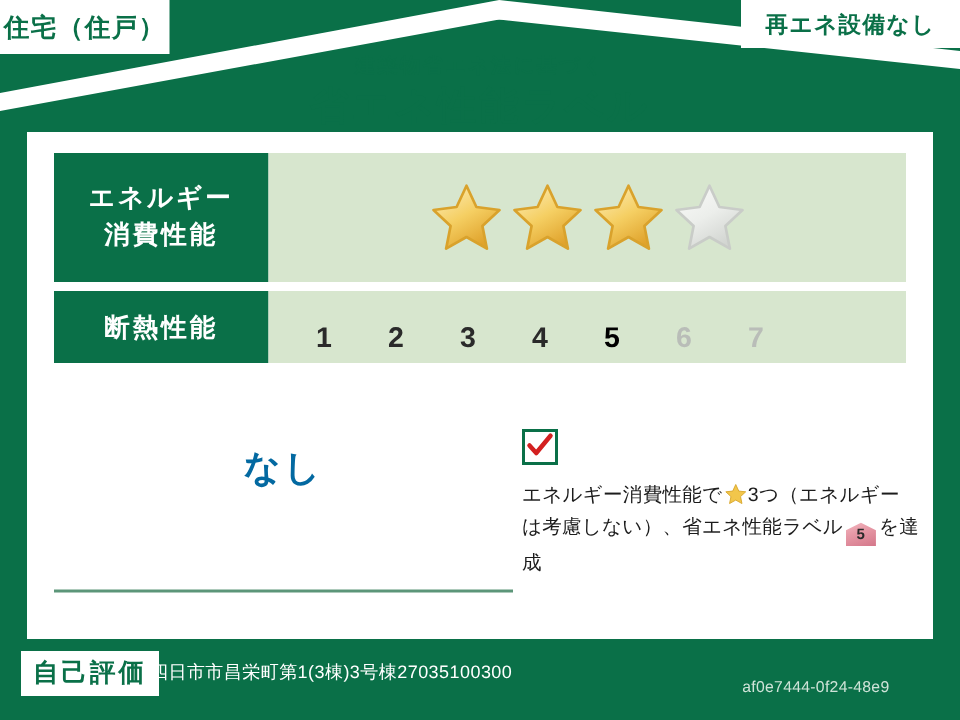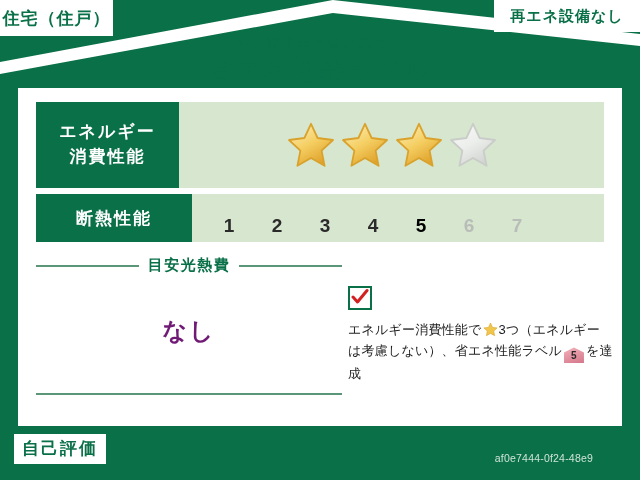--- a/index.html
+++ b/index.html
@@ -64,21 +64,21 @@
   .row-ec{top:14px;height:86px;width:568px;}
   .row-ins{top:106px;height:48px;width:568px;}
 
   .row-label{
     background:#0a7048;color:#ffffff;
     display:flex;flex-direction:column;align-items:center;justify-content:center;
     font-weight:bold;letter-spacing:2px;
     flex:0 0 auto;
   }
   .row-ec .row-label{width:143px;font-size:17px;line-height:1.45;}
-  .row-ins .row-label{width:156px;font-size:17px;}
+  .row-ins .row-label{width:143px;font-size:17px;}
   .row-value{
     background:#d7e6ce;
     flex:1 1 auto;
     display:flex;align-items:center;
   }
   .row-ec .row-value{justify-content:center;}
   .row-ins .row-value{justify-content:flex-start;padding-left:14px;}
 
   
   .stars{display:flex;align-items:center;gap:6px;}
@@ -130,21 +130,21 @@
   .cost-wrap{
     position:absolute;left:18px;top:168px;width:306px;height:152px;
   }
   .cost-head{
     display:flex;align-items:center;gap:9px;
     color:#0a7048;font-weight:bold;font-size:15px;letter-spacing:1.5px;
   }
   .cost-head .rule{flex:1 1 auto;height:2px;background:#5c9679;}
   .cost-value{
     margin-top:40px;text-align:center;
-    color:#701a75;font-weight:bold;font-size:24px;letter-spacing:2px;
+    color:#0369a1;font-weight:bold;font-size:24px;letter-spacing:2px;
   }
   .cost-bottom-rule{
     position:absolute;left:18px;top:305px;width:306px;height:2px;background:#5c9679;
   }
 
   
   .zeh{
     position:absolute;left:330px;top:198px;width:268px;
   }
   .zeh-head{display:flex;align-items:center;gap:8px;}
@@ -294,25 +294,20 @@
             </div>
             <div class="step step-off">
               <span class="step-shape"></span>
               <span>7</span>
             </div>
           </div>
       </div>
     </div>
 
     <div class="cost-wrap">
-      <div class="cost-head">
-        <div class="rule"></div>
-        <div>目安光熱費</div>
-        <div class="rule"></div>
-      </div>
       <div class="cost-value">なし</div>
     </div>
     <div class="cost-bottom-rule"></div>
 
     <div class="zeh">
       <div class="zeh-head">
         <div class="zeh-check">
           <svg width="18" height="18" viewBox="0 0 18 18">
             <path d="M2 9 L6.5 14 L16 2.5" fill="none" stroke="#d32020" stroke-width="3" stroke-linecap="round" stroke-linejoin="round"></path>
           </svg>
@@ -320,16 +315,17 @@
       </div>
       <div class="zeh-desc"><span>エネルギー消費性能で</span><svg class="mini-star" viewBox="0 0 24 24">
             <path d="M12 1.6 L15.2 8.6 L22.6 9.4 L17.1 14.5 L18.6 21.9 L12 18.2 L5.4 21.9 L6.9 14.5 L1.4 9.4 L8.8 8.6 Z" fill="#f2c64b" stroke="#d9a72e" stroke-width="1"></path>
           </svg><span>3つ（エネルギー</span><br><span>は考慮しない）、省エネ性能ラベル</span><span class="mini-step"><span class="step-shape"></span><b>5</b></span><span>を達成</span></div>
     </div>
 
   </div>
 
   <div class="footer">
     <div class="self-eval">自己評価</div>
+    <div class="addr">四日市市昌栄町第1(3棟)3号棟27035100300</div>
     <div class="eval-id">af0e7444-0f24-48e9</div>
   </div>
 
 </div>
 
 </body></html>

